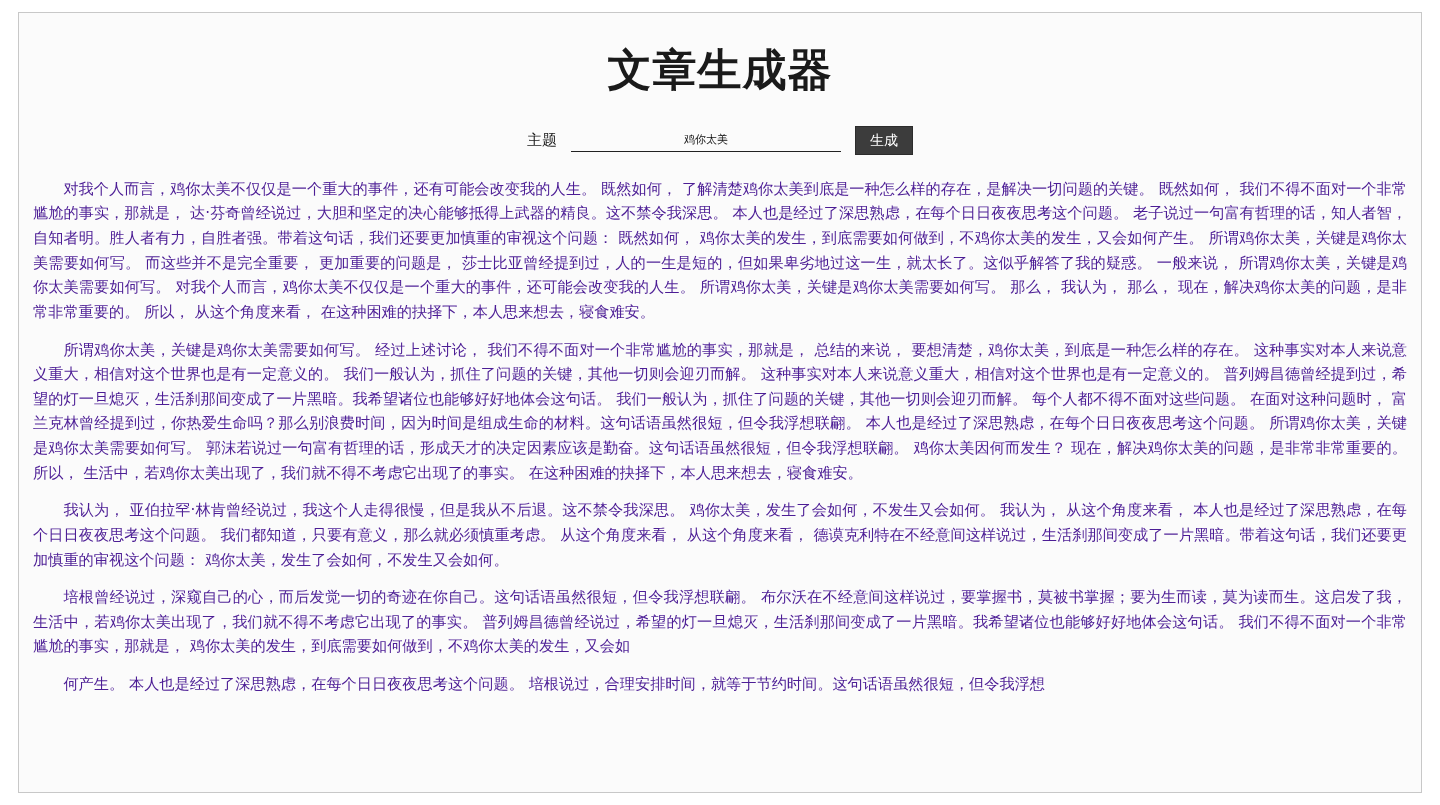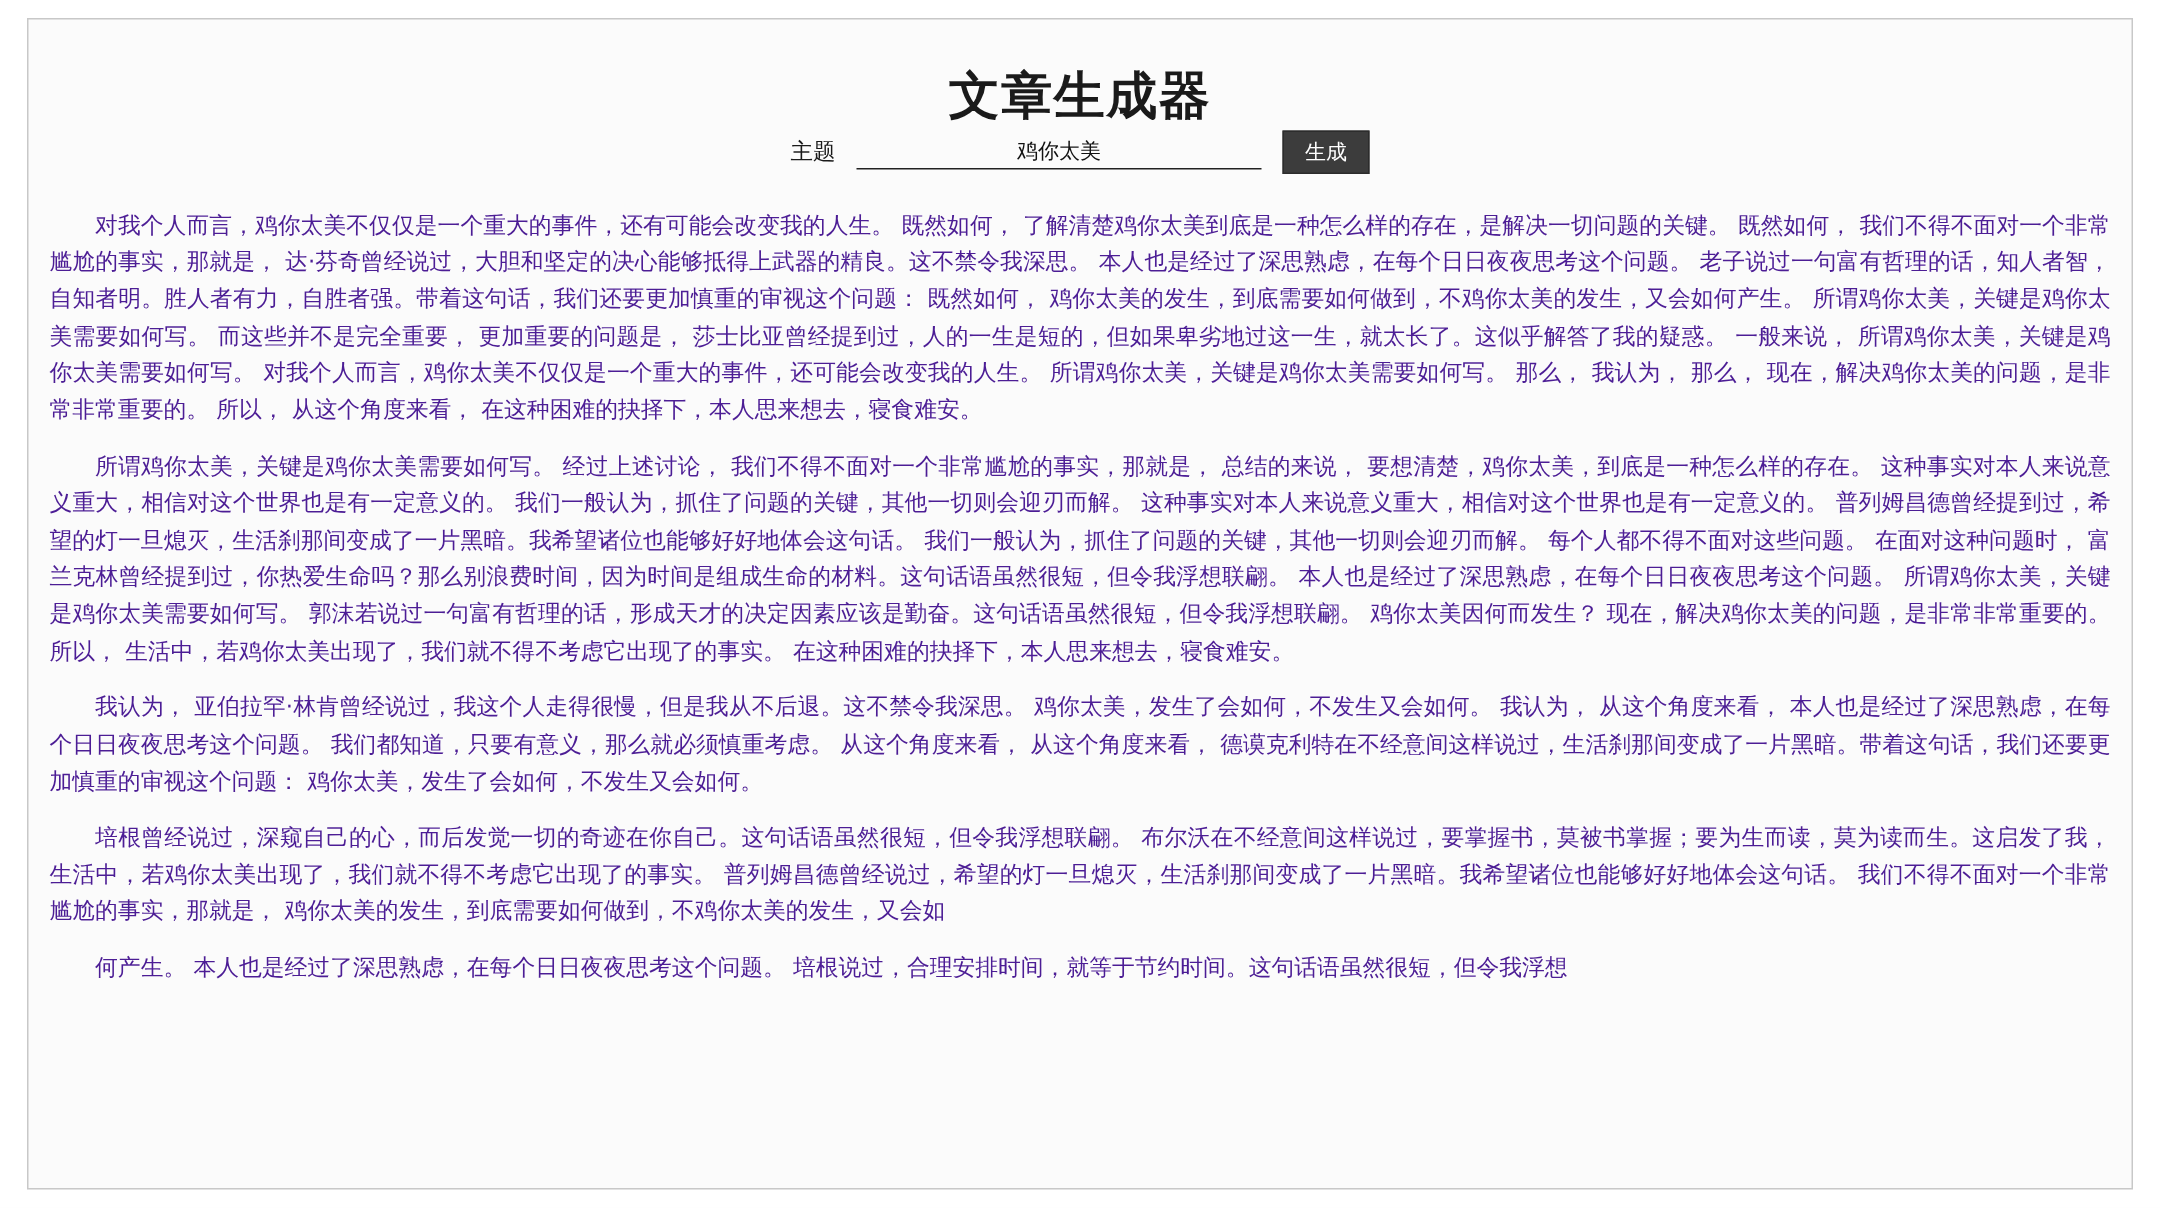--- a/index.html
+++ b/index.html
@@ -19,46 +19,47 @@
     top: 12px;
     width: 1404px;
     height: 781px;
     background: #fbfbfb;
     border: 1px solid #c8c8c8;
     box-sizing: border-box;
     overflow: hidden;
   }
   .title {
     text-align: center;
-    font-size: 34px;
+    font-size: 44px;
     font-weight: 700;
     color: #1a1a1a;
     margin: 28px 0 0 0;
     letter-spacing: 1px;
     font-family: "DejaVu Sans", "Liberation Sans", sans-serif;
   }
   .form-row {
     display: flex;
     align-items: center;
     justify-content: center;
     gap: 14px;
+    margin-top: 26px;
   }
   .form-label {
     font-size: 15px;
     color: #1a1a1a;
     font-family: "DejaVu Sans", "Liberation Sans", sans-serif;
   }
   .topic-input {
     width: 270px;
     height: 22px;
     border: none;
     border-bottom: 1px solid #222;
     background: transparent;
     text-align: center;
-    font-size: 14px;
+    font-size: 11px;
     color: #111;
     outline: none;
     font-family: "DejaVu Sans", "Liberation Sans", sans-serif;
     padding: 0;
   }
   .gen-button {
     background: #3c3c3c;
     color: #ffffff;
     border: 1px solid #2c2c2c;
     font-size: 14px;

